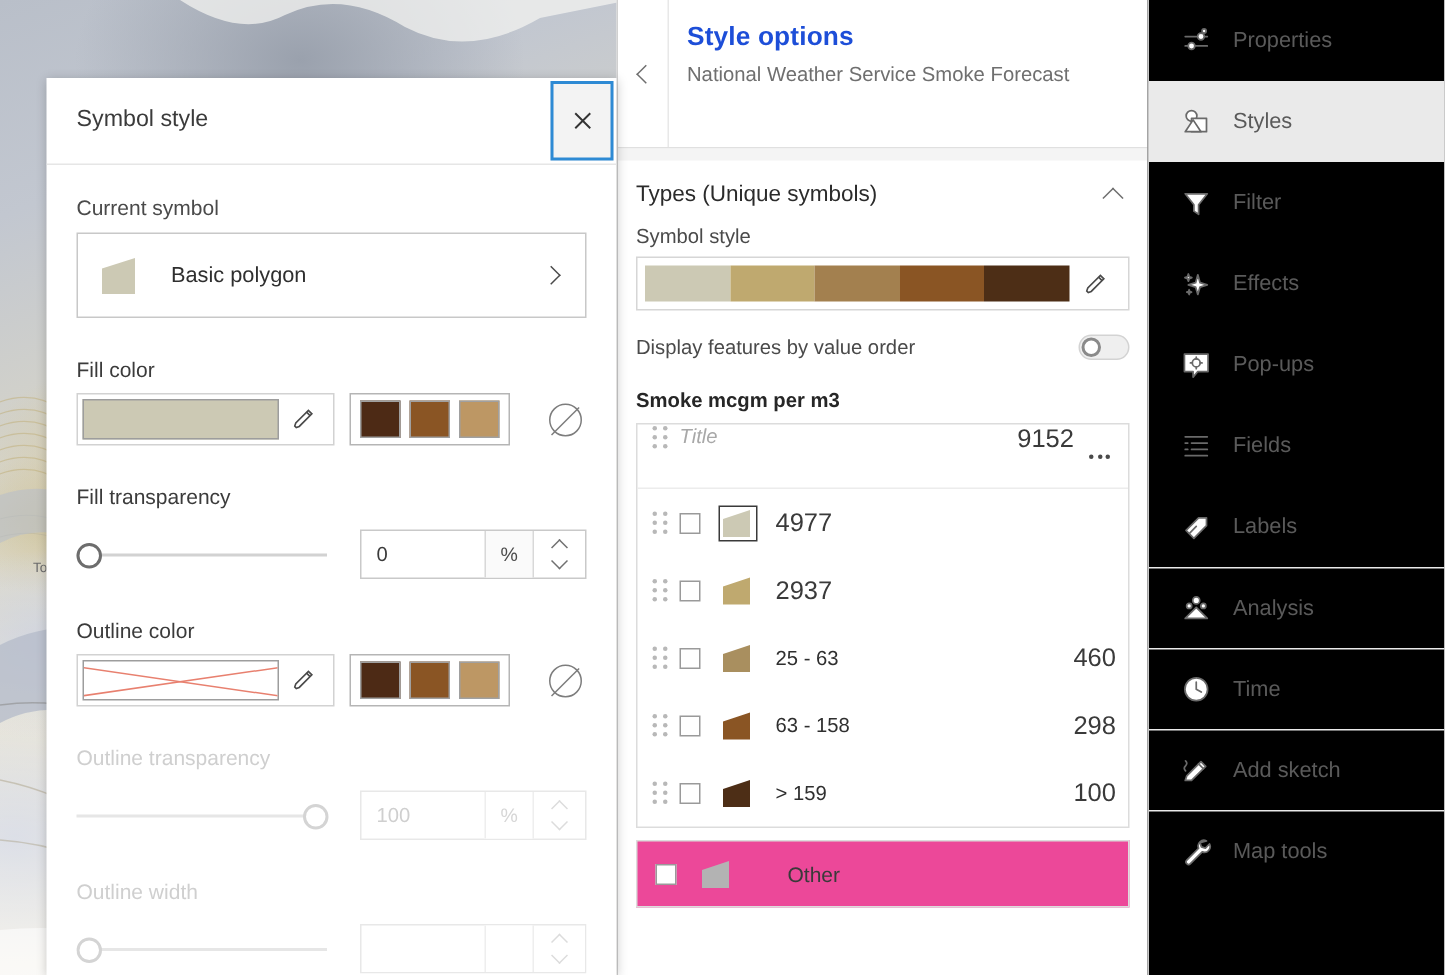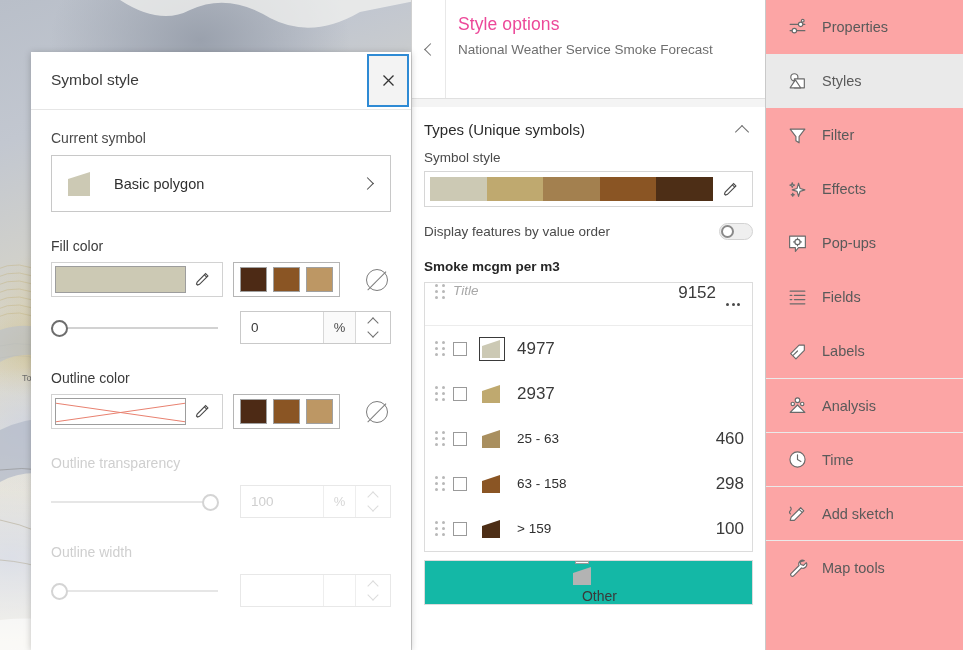--- a/index.html
+++ b/index.html
@@ -61,21 +61,21 @@
   }
   .back-chevron {
     width: 9px; height: 9px;
     border-left: 1.4px solid #6e6e6e;
     border-bottom: 1.4px solid #6e6e6e;
     transform: rotate(45deg);
     margin-left: 3px;
   }
   .center-header-text { padding: 14px 12px 0 12px; }
   .center-title {
-    font-size: 17.5px; color: #ec4899; font-weight: 400;
+    font-size: 17.5px; color: #1d4ed8; font-weight: 700;
     letter-spacing: .1px;
   }
   .center-subtitle {
     font-size: 13.5px; color: #6f6f6f; margin-top: 5px;
     line-height: 1.45; max-width: 260px;
   }
   .center-divider-strip {
     height: 8px; background: #f4f4f4; flex: 0 0 auto;
   }
   .center-body {
@@ -157,33 +157,32 @@
   .poly { width: 24px; height: 22px; display: block; }
   .row-label { font-size: 13.5px; color: #2f2f2f; flex: 1 1 auto; }
   .row-label.placeholder { color: #a8a8a8; font-style: italic; }
   .row-count { font-size: 17px; color: #3a3a3a; text-align: right; }
   .dots {
     width: 22px; display: flex; align-items: center; justify-content: center;
     gap: 2.5px; margin-left: 6px; cursor: pointer;
   }
   .dots i { width: 3px; height: 3px; border-radius: 50%; background: #4a4a4a; display: block; }
   .other-box {
-    border: 1px solid #dcdcdc; background: #14b8a6;
+    border: 1px solid #dcdcdc; background: #ec4899;
     display: flex; align-items: center; height: 45px; padding: 0 12px;
     margin-top: 8px;
-    flex-direction: column;
   }
   .other-check { width: 14px; height: 14px; border: 1px solid #9a9a9a; background: #fff; margin-right: 14px; cursor: pointer; }
   .other-label { font-size: 14px; color: #3a3a3a; margin-left: 22px; }
 
   
   .sidebar {
     position: absolute; right: 0; top: 0;
     width: 198px; height: 650px;
-    background: #fca5a5;
+    background: #000000;
     border-left: 1px solid #c9c9c9;
     display: flex; flex-direction: column;
   }
   .side-item {
     display: flex; align-items: center;
     height: 54px; padding-left: 18px;
     cursor: pointer; flex: 0 0 auto;
   }
   .side-item.sep { border-top: 1px solid #eaeaea; }
   .side-item.active { background: #eaeaea; }
@@ -656,20 +655,21 @@
           </span>
         </div>
         <div class="recent-box" id="fill-recent">
             <span class="recent-sw" style="background: rgb(77, 42, 21);"></span>
             <span class="recent-sw" style="background: rgb(138, 85, 36);"></span>
             <span class="recent-sw" style="background: rgb(189, 151, 100);"></span>
           </div>
         <span class="no-color"></span>
       </div>
 
+      <div class="sec-label">Fill transparency</div>
       <div class="slider-row">
         <span class="slider">
           <span class="track"></span>
           <span class="thumb" style="left:0px;"></span>
         </span>
         <span class="spin">
           <span class="val">0</span>
           <span class="unit">%</span>
           <span class="arrows">
             <i class="up"></i>

